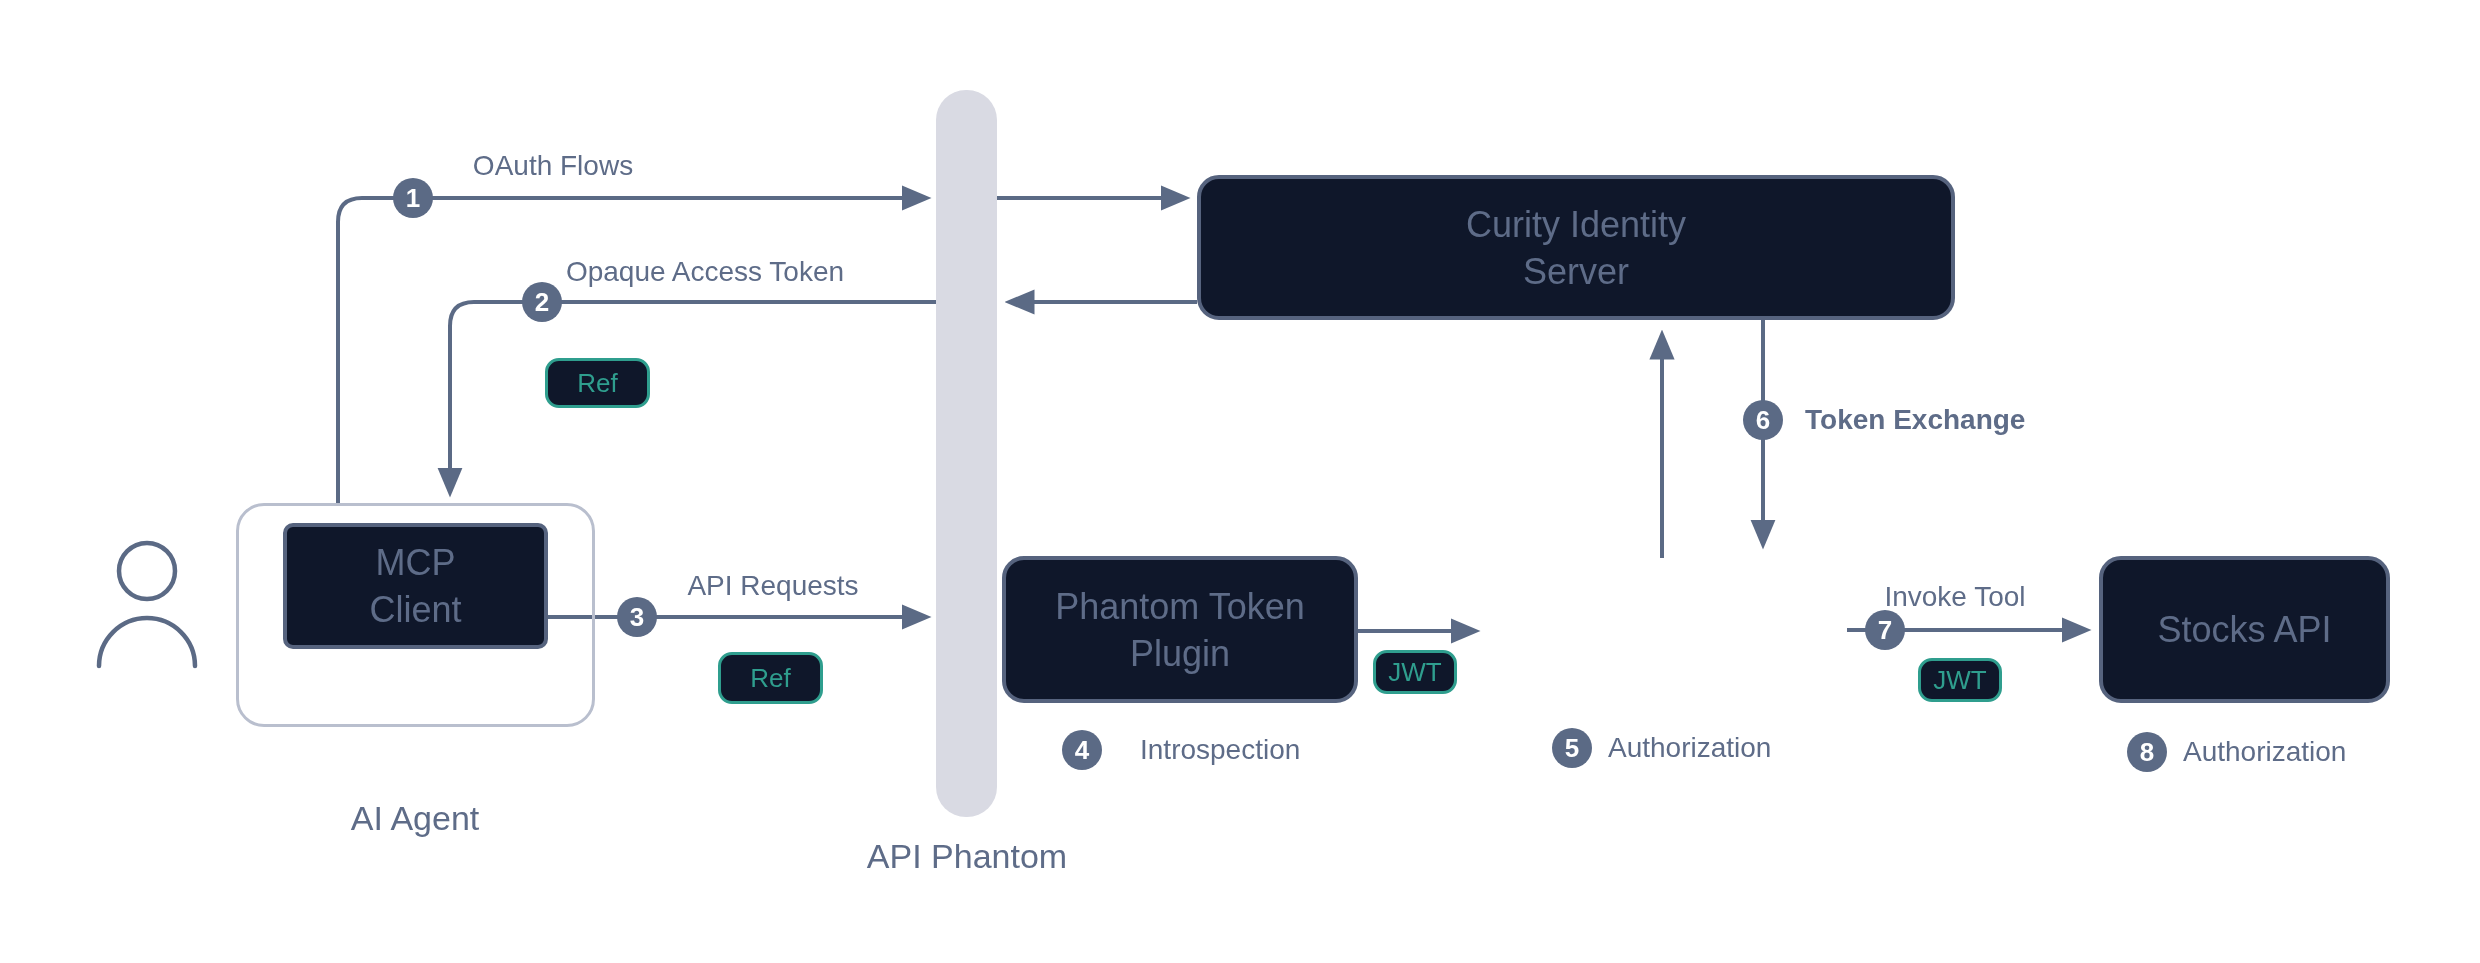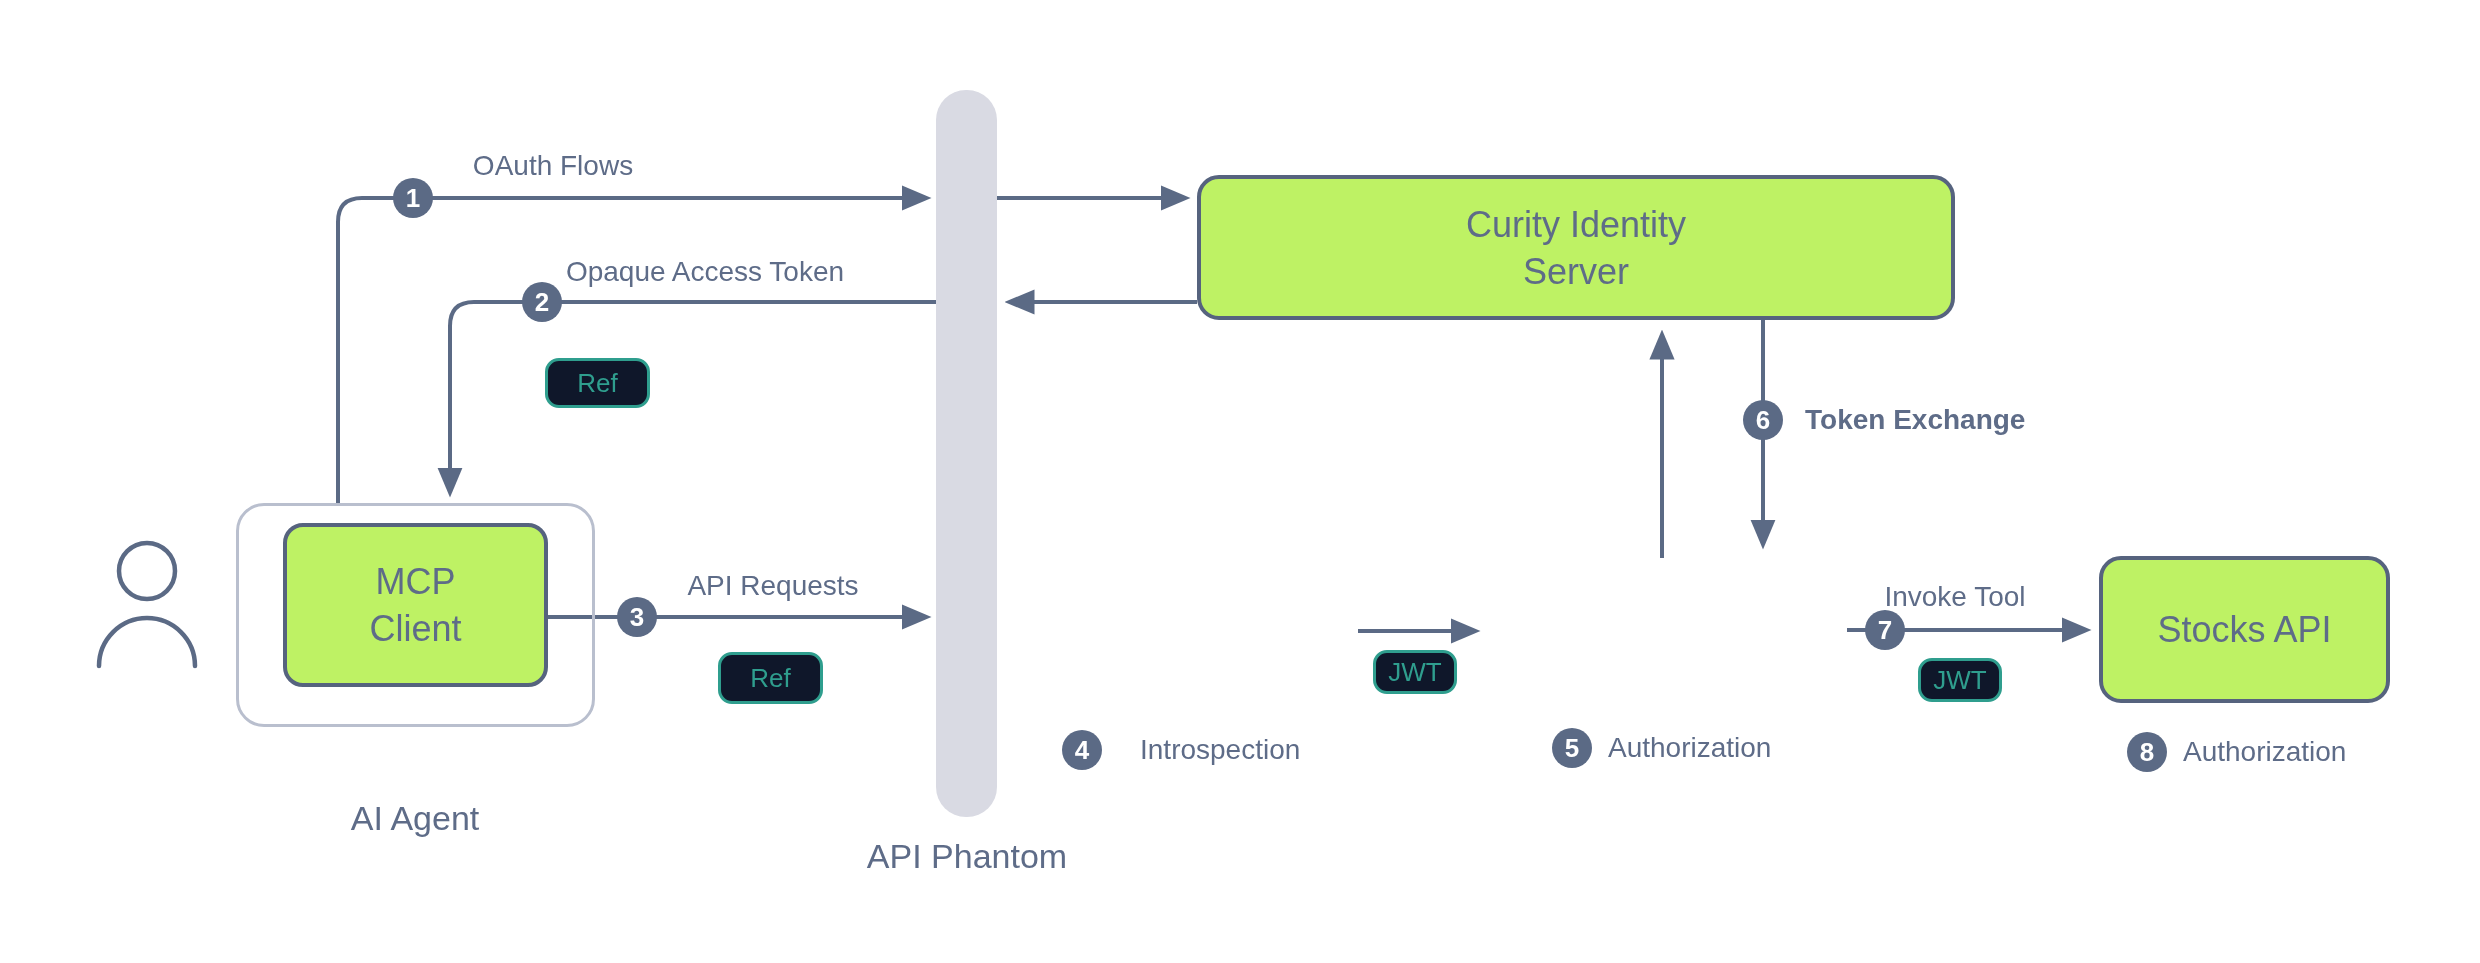--- a/index.html
+++ b/index.html
@@ -7,30 +7,30 @@
     position:relative;width:2480px;height:963px;background:#ffffff;overflow:hidden;
     font-family:"Liberation Sans",sans-serif;color:#5e6c88;
   }
   .connectors{position:absolute;left:0;top:0;z-index:2;}
   .gateway-bar{
     position:absolute;left:936px;top:90px;width:61px;height:727px;
     background:#d9dae3;border-radius:30px;z-index:1;
   }
   .node{
     position:absolute;box-sizing:border-box;border:4px solid #56637e;border-radius:22px;
-    background:#bef264;display:flex;align-items:center;justify-content:center;z-index:3;
+    background:#0f172a;display:flex;align-items:center;justify-content:center;z-index:3;
   }
   .node-label{
     white-space:pre-line;text-align:center;font-size:36px;line-height:47px;color:#5e6c88;
   }
   .ai-agent-box{
     position:absolute;left:236px;top:503px;width:359px;height:224px;box-sizing:border-box;
     border:3px solid #b9bfce;border-radius:28px;background:transparent;z-index:2;
   }
-  .mcp-client{left:283px;top:523px;width:265px;height:164px;border-radius:20px;z-index:3;}
+  .mcp-client{left:283px;top:523px;width:265px;height:126px;border-radius:10px;z-index:3;}
   .curity{left:1197px;top:175px;width:758px;height:145px;}
   .phantom{left:1002px;top:556px;width:356px;height:147px;}
   .mcp-server{left:1488px;top:558px;width:359px;height:145px;}
   .stocks{left:2099px;top:556px;width:291px;height:147px;}
   .step-circle{
     position:absolute;width:40px;height:40px;border-radius:50%;background:#5b6a85;
     color:#ffffff;font-size:26px;font-weight:600;display:flex;align-items:center;
     justify-content:center;z-index:4;transform:translate(-50%,-50%);
   }
   .flow-label{
@@ -90,20 +90,24 @@
   <div class="node mcp-client">
     <div class="node-label">MCP
 Client</div>
   </div>
 
   <div class="node curity">
     <div class="node-label">Curity Identity
 Server</div>
   </div>
 
+  <div class="node phantom">
+    <div class="node-label">Phantom Token
+Plugin</div>
+  </div>
 
 
   <div class="node stocks">
     <div class="node-label">Stocks API</div>
   </div>
 
   <div class="caption big-caption" style="left:415px;top:818px;">AI Agent</div>
   <div class="caption big-caption" style="left:967px;top:856px;">API Phantom</div>
 
   <div class="step-circle" style="left:413px;top:198px;">1</div>

